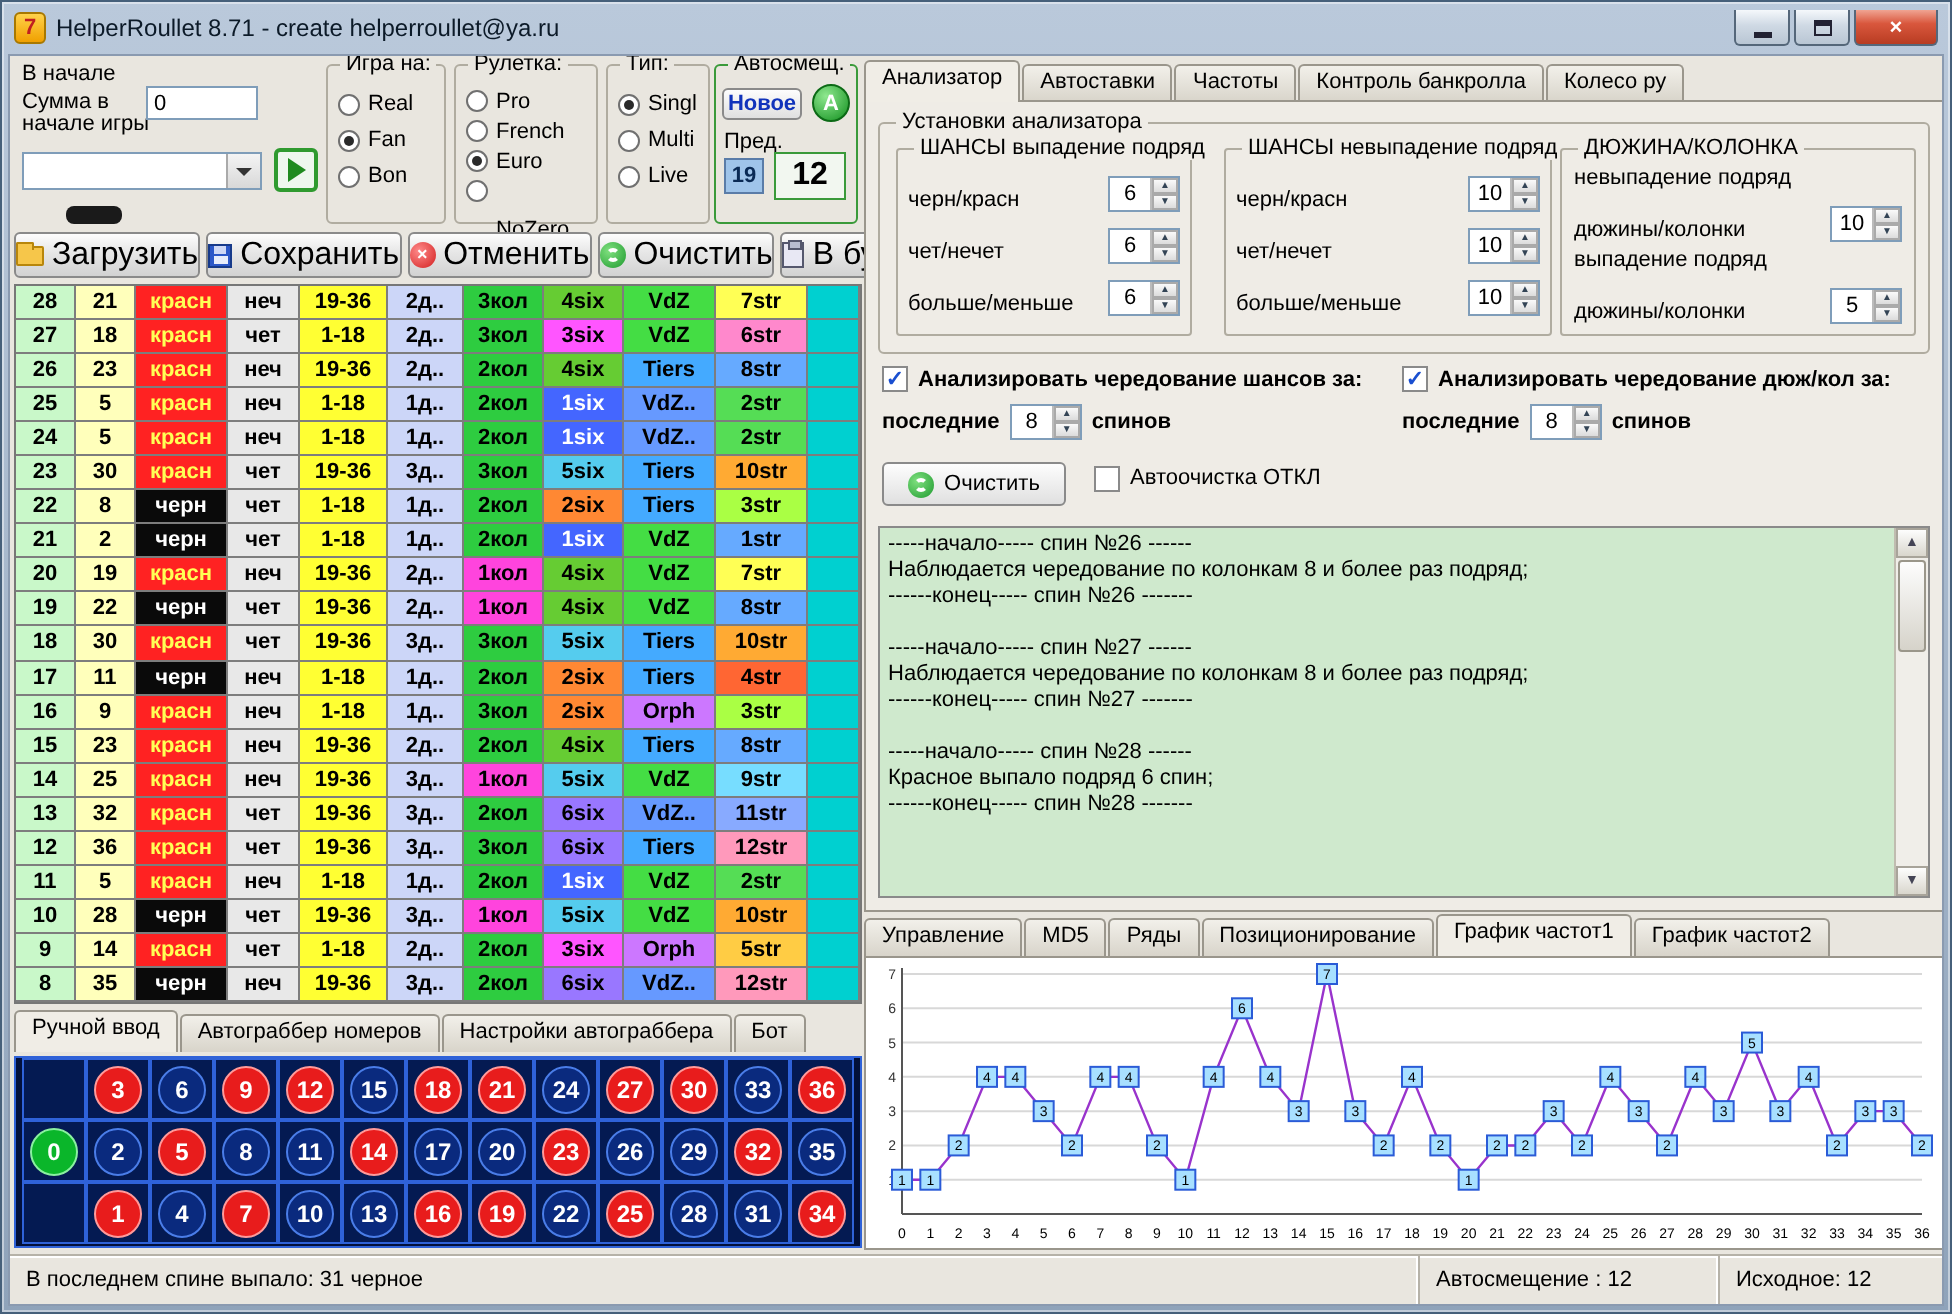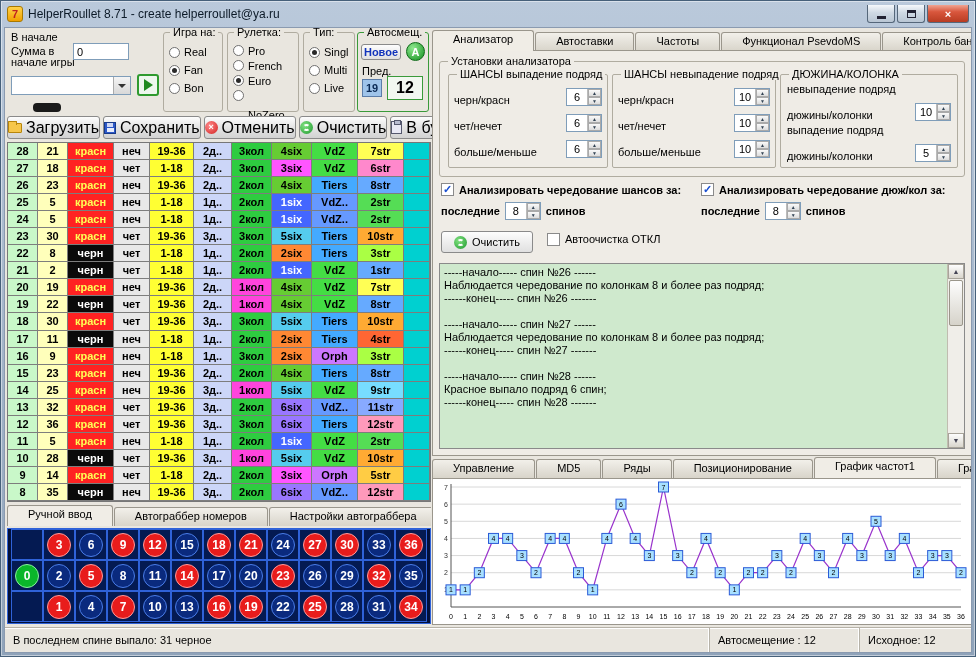--- a/index.html
+++ b/index.html
@@ -60,21 +60,21 @@
 .i-clear::after{content:"";position:absolute;inset:3px;border:2px solid #fff;border-left-color:transparent;border-right-color:transparent;border-radius:50%}
 .i-buffer{width:11px;height:13px;background:#e8e8f4;border:1px solid #55586e}
 .i-buffer::before{content:"";position:absolute;top:-2px;left:2px;width:5px;height:3px;background:#b8bcd0;border:1px solid #55586e}
 
 .spins{position:absolute;left:2px;top:114px;width:424px;height:360px;border:1px solid #777;background:#fff;display:flex;flex-direction:column;overflow:hidden}
 .srowline{flex:1;display:flex;min-height:0}
 .cell{border-right:1px solid #7d7d7d;border-bottom:1px solid #7d7d7d;display:flex;align-items:center;justify-content:center;font-size:11px;font-weight:bold;white-space:nowrap;overflow:hidden;flex:0 0 auto}
 .cell.fill{flex:1}
 
 .tabstrip{position:absolute;display:flex;align-items:flex-end;gap:1px;overflow:hidden}
-.tab{height:19px;padding:2px 20px 0;border:1px solid #9a968c;border-bottom:none;border-radius:3px 3px 0 0;background:linear-gradient(#f2f0ea,#d8d4ca);white-space:nowrap}
+.tab{height:19px;padding:2px 8px 0;border:1px solid #9a968c;border-bottom:none;border-radius:3px 3px 0 0;background:linear-gradient(#f2f0ea,#d8d4ca);white-space:nowrap}
 .tab.active{height:21px;background:#f0ede6;z-index:2}
 .ltabs{left:2px;top:477px;width:424px;height:21px}
 .rtabs{left:427px;top:2px;width:540px;height:21px}
 .btabs{left:427px;top:429px;width:540px;height:21px}
 
 .boardwrap{position:absolute;left:2px;top:500px;width:424px;height:96px;background:#02103a;border:1px solid #2f62d8;display:flex;justify-content:center}
 .board-grid{display:grid;grid-template-columns:repeat(13,32px);grid-auto-rows:31px}
 .bcell{border:1px solid #2f62d8;background:#041a52;display:flex;align-items:center;justify-content:center}
 .bnum{width:24px;height:24px;border-radius:50%;display:flex;align-items:center;justify-content:center;font-weight:bold;font-size:12px;color:#fff}
 .bnum.red{background:#e81c1c;border:1px solid #ff9a9a}
@@ -86,21 +86,21 @@
 .ss.left{flex:1}
 .ss.mid,.ss.right{border-left:1px solid #b6b2a8;box-shadow:-1px 0 0 #fff;height:100%;display:flex;align-items:center}
 .ss.mid{width:150px}
 .ss.right{width:112px}
 
 .rpanel{position:absolute;left:427px;top:22px;width:540px;height:406px;background:#efece6;border:1px solid #9a968c}
 .gb{position:absolute;border:1px solid #b0aca0;border-radius:3px}
 .gb-legend{position:absolute;top:-7px;left:8px;background:#efece6;padding:0 3px;white-space:nowrap}
 .settings{left:6px;top:10px;width:526px;height:116px}
 .sub{position:absolute;border:1px solid #b0aca0;border-radius:2px}
-.sub1{left:8px;top:12px;width:160px;height:94px}
+.sub1{left:8px;top:12px;width:148px;height:94px}
 .sub2{left:172px;top:12px;width:164px;height:94px}
 .sub3{left:340px;top:12px;width:178px;height:94px}
 .subrows{position:absolute;left:0;top:7px;right:0}
 .srow{display:flex;align-items:flex-end;justify-content:space-between;padding:2px 5px;height:26px}
 .sline{padding:1px 6px;height:16px}
 .srow.g3{height:25px;padding:0 6px 2px}
 .spin{display:inline-flex;height:18px;border:1px solid #7f9db9;background:#fff;flex:0 0 auto}
 .sval{width:20px;display:flex;align-items:center;justify-content:center}
 .sbtns{display:flex;flex-direction:column;width:14px;border-left:1px solid #bbb}
 .sbn{flex:1;display:flex;align-items:center;justify-content:center;font-size:5px;color:#345;background:linear-gradient(#fafafa,#dcdcdc);border:1px solid #aaa}
@@ -648,21 +648,20 @@
           <div class="bcell">
             <div class="bnum red">34</div>
           </div>
         </div>
     </div>
 
     <div class="tabstrip rtabs">
         <div class="tab active">Анализатор</div>
         <div class="tab">Автоставки</div>
         <div class="tab">Частоты</div>
-        <div class="tab">Функционал PsevdoMS</div>
         <div class="tab">Контроль банкролла</div>
         <div class="tab">Колесо ру</div>
       </div>
 
     <div class="rpanel">
       <div class="gb settings">
         <div class="gb-legend">Установки анализатора</div>
         <div class="sub sub1">
           <div class="gb-legend">ШАНСЫ выпадение подряд</div>
           <div class="subrows" id="g1rows">

